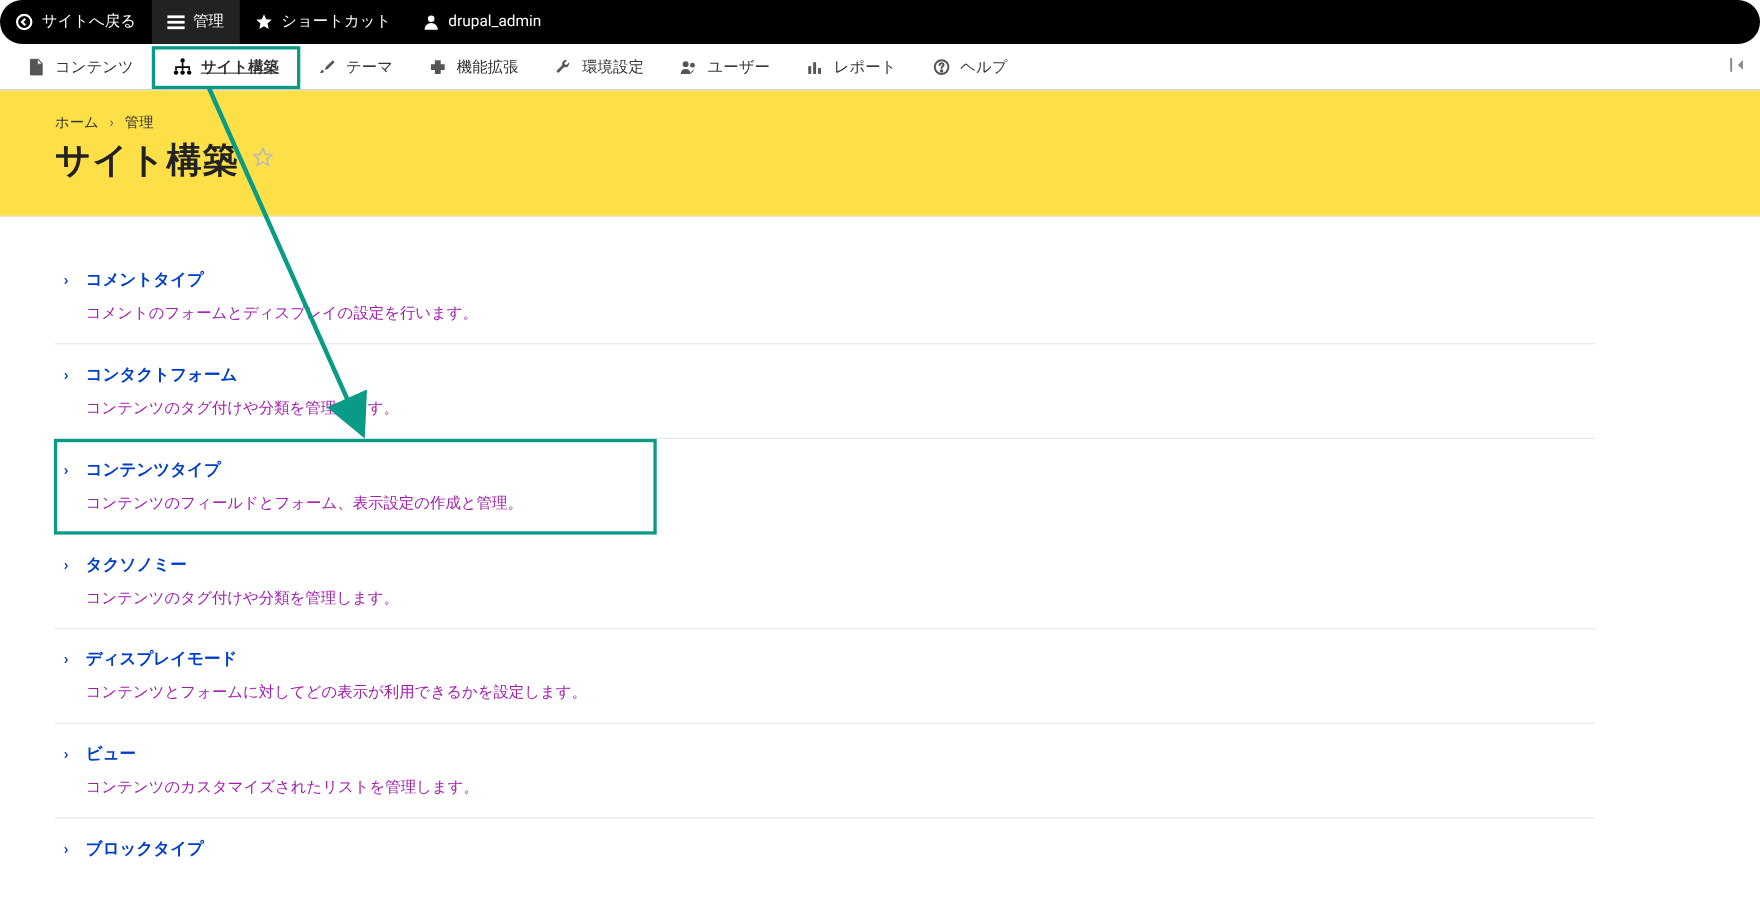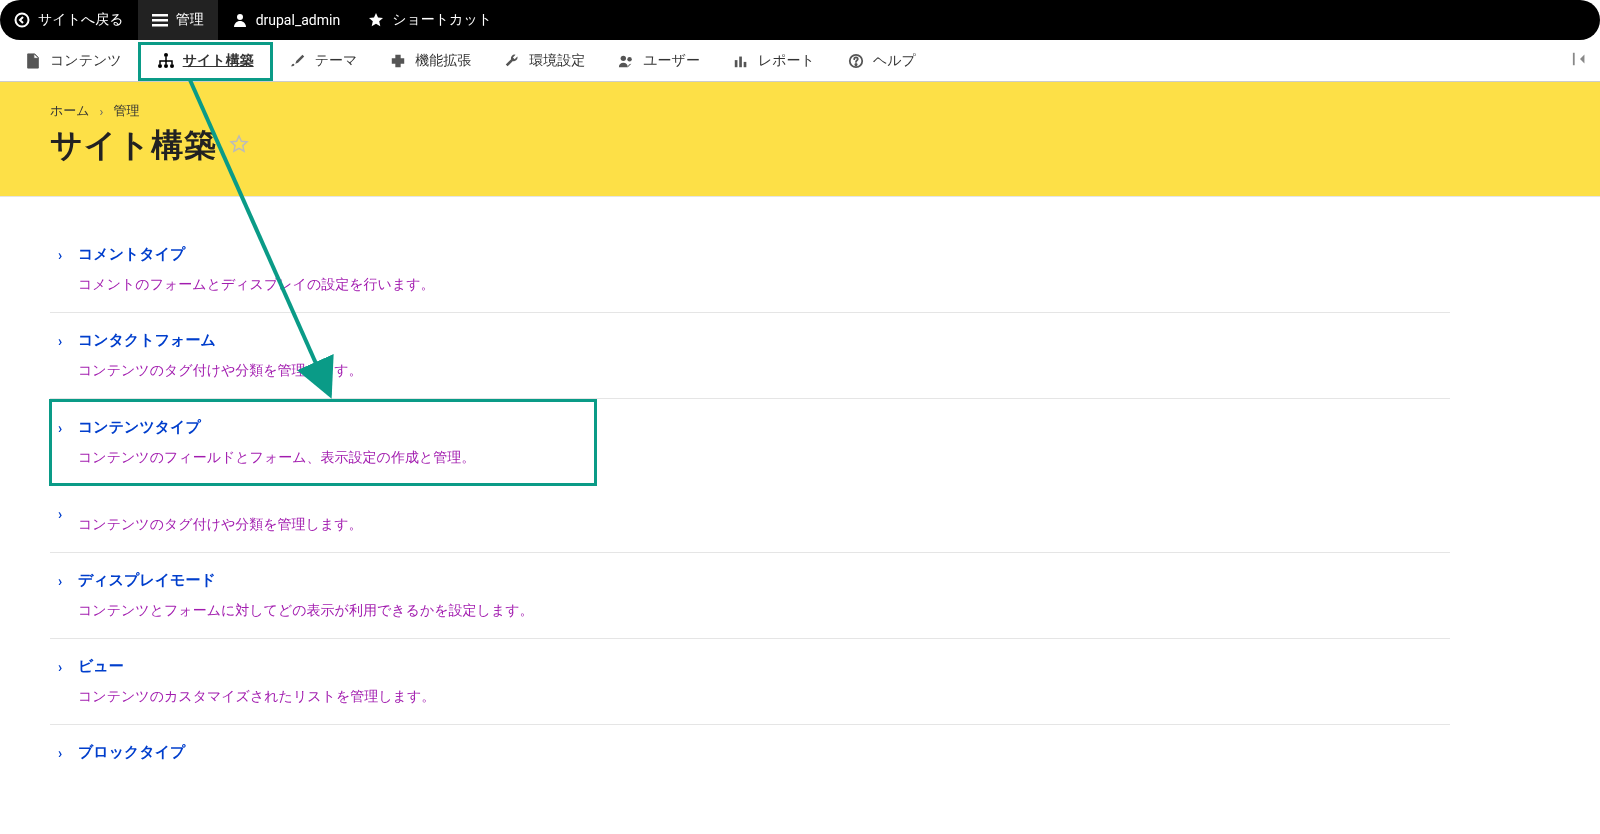--- a/index.html
+++ b/index.html
@@ -68,33 +68,33 @@
           <rect y="2" width="16" height="2.5"></rect>
           <rect y="7" width="16" height="2.5"></rect>
           <rect y="12" width="16" height="2.5"></rect>
         </svg>
     </span>
     <span>管理</span>
   </div>
   <div class="toolbar-item">
     <span class="toolbar-icon">
       <svg viewBox="0 0 16 16" width="16" height="16" fill="#fff">
+          <path d="M8 1l2 4.5 5 .5-3.8 3.3 1.1 5L8 11.8 3.7 14.3l1.1-5L1 6l5-.5z"></path>
+        </svg>
+    </span>
+    <span>ショートカット</span>
+  </div>
+  <div class="toolbar-item">
+    <span class="toolbar-icon">
+      <svg viewBox="0 0 16 16" width="16" height="16" fill="#fff">
           <circle cx="8" cy="5" r="3"></circle>
           <path d="M2 15c0-3.3 2.7-6 6-6s6 2.7 6 6z"></path>
         </svg>
     </span>
     <span>drupal_admin</span>
-  </div>
-  <div class="toolbar-item">
-    <span class="toolbar-icon">
-      <svg viewBox="0 0 16 16" width="16" height="16" fill="#fff">
-          <path d="M8 1l2 4.5 5 .5-3.8 3.3 1.1 5L8 11.8 3.7 14.3l1.1-5L1 6l5-.5z"></path>
-        </svg>
-    </span>
-    <span>ショートカット</span>
   </div>
 </div>
 
 <div class="toolbar-second">
   <div class="admin-tab">
     <span class="tab-icon">
       <svg viewBox="0 0 18 18" width="16" height="16" fill="#555">
           <path d="M3 1h8l4 4v12H3z M10 1v5h5" fill="#555" stroke="#555"></path>
         </svg>
     </span>
@@ -211,20 +211,23 @@
       </li>
       <li class="admin-list-item highlighted" style="width:548px;">
         <span class="item-chevron">›</span>
         <div class="item-link-row">
           <a class="item-title">コンテンツタイプ</a>
         </div>
         <div class="item-desc">コンテンツのフィールドとフォーム、表示設定の作成と管理。</div>
       </li>
       <li class="admin-list-item">
         <span class="item-chevron">›</span>
+        <div class="item-link-row">
+          <a class="item-title">タクソノミー</a>
+        </div>
         <div class="item-desc">コンテンツのタグ付けや分類を管理します。</div>
       </li>
       <li class="admin-list-item">
         <span class="item-chevron">›</span>
         <div class="item-link-row">
           <a class="item-title">ディスプレイモード</a>
         </div>
         <div class="item-desc">コンテンツとフォームに対してどの表示が利用できるかを設定します。</div>
       </li>
       <li class="admin-list-item">

